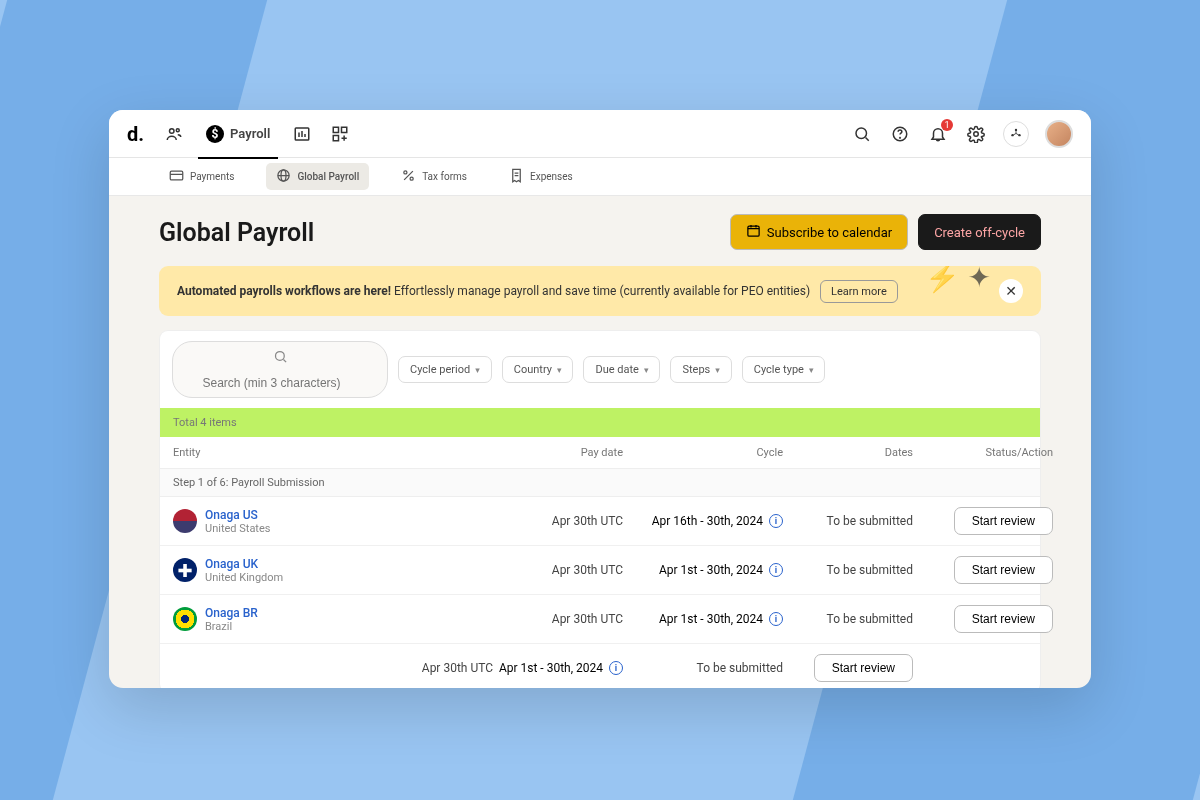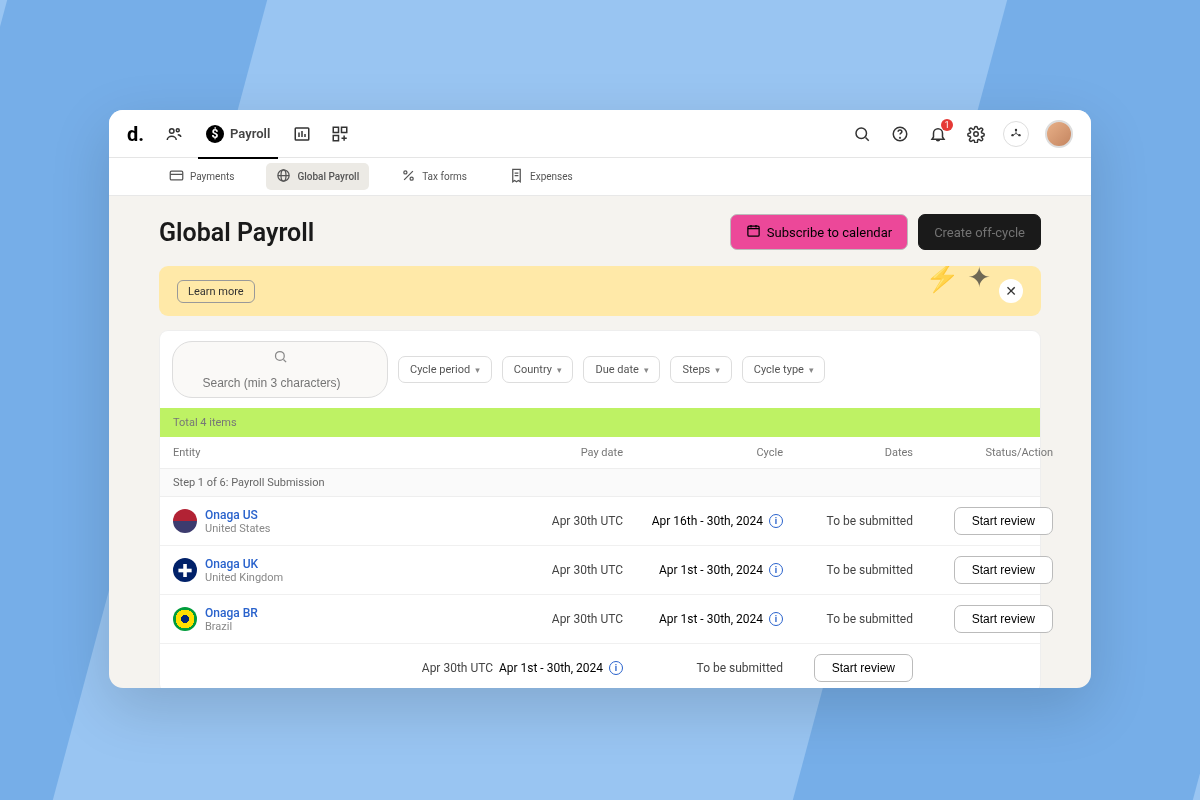--- a/index.html
+++ b/index.html
@@ -124,25 +124,25 @@
 .page-actions { display: flex; gap: 10px; margin-left: auto; }
 .btn {
   display: flex;
   align-items: center;
   gap: 6px;
   padding: 8px 15px;
   border-radius: 7px;
   font-size: 13px;
   cursor: pointer;
   border: 1px solid #bbb;
-  background: #ec4899;
+  background: #eab308;
 }
 .btn-dark {
   background: #1a1a1a;
-  color: #737373;
+  color: #fca5a5;
   border: 1px solid #1a1a1a;
 }
 .banner {
   background: #ffe9a8;
   border-radius: 9px;
   padding: 13px 18px;
   display: flex;
   align-items: center;
   gap: 10px;
   margin-bottom: 14px;
@@ -425,20 +425,23 @@
               </svg></span>
           <span>Subscribe to calendar</span>
         </div>
         <div class="btn btn-dark">
           <span>Create off-cycle</span>
         </div>
       </div>
     </div>
 
     <div class="banner">
+      <span>
+        <b>Automated payrolls workflows are here!</b><span> Effortlessly manage payroll and save time (currently available for PEO entities)</span>
+      </span>
       <div class="banner-learn">Learn more</div>
       <div class="banner-art">⚡ ✦</div>
       <div class="banner-close">✕</div>
     </div>
 
     <div class="filters-row">
       <div class="search-box">
         <span><svg viewBox="0 0 24 24" fill="none" stroke="#888" stroke-width="2" style="width:15px;height:15px;">
               <circle cx="11" cy="11" r="7"></circle>
               <path d="M21 21l-4.3-4.3"></path>

